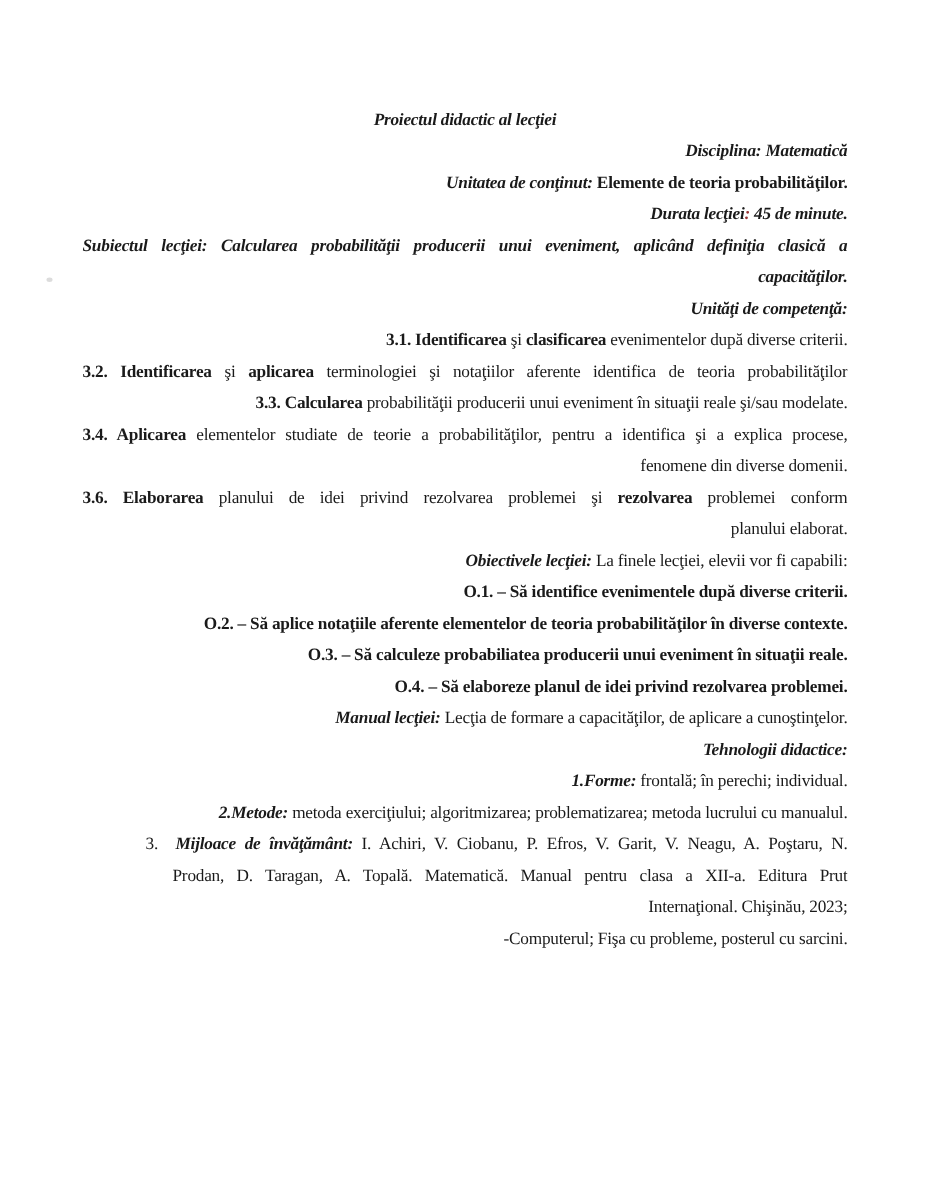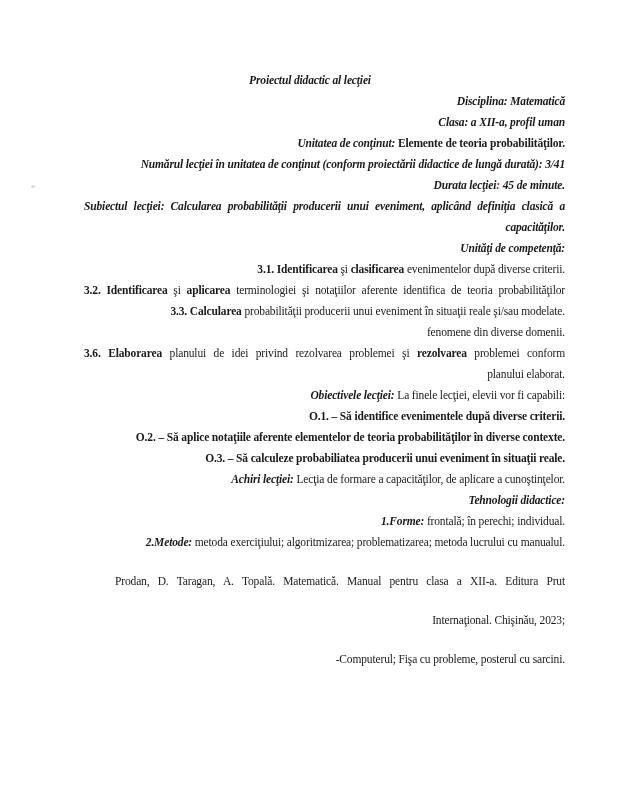--- a/index.html
+++ b/index.html
@@ -10,55 +10,56 @@
     width:618px;height:720px;
     padding:70px 53px 0 55px;
     font-family:Liberation Serif, serif;
     font-size:11.5px;
     line-height:21px;
     color:#1a1a1a;
     letter-spacing:-0.15px;
     background:#ffffff;
   }
   .ln{height:21px;overflow:hidden;white-space:nowrap;text-align:right;}
-  .js{height:21px;overflow:hidden;white-space:normal;text-align:justify;text-align-last:justify;margin-left:29px;}
+  .js{height:21px;overflow:hidden;white-space:normal;text-align:justify;text-align-last:justify;}
   .center{text-align:center;white-space:normal;}
   .b{font-weight:bold;}
   .i{font-style:italic;}
   .num{display:inline-block;width:20px;}
   .dash{display:inline-block;width:25px;}
   .ind1{margin-left:42px;}
-  .ind2{margin-left:60px;margin-top:18px;}
+  .ind2{margin-left:60px;}
   .speck{position:absolute;left:31px;top:185px;width:4px;height:3px;background:#dcdcdc;border-radius:50%;}
 </style>
 </head>
 <body>
 
 <div class="page">
   <div class="speck"></div>
 
   <div class="ln center"><span class="b i">Proiectul didactic al lecţiei</span></div>
   <div class="ln"><span class="b i">Disciplina: Matematică</span></div>
-  <div class="ln"><span class="b i">Clasa: a XII-a, profil uman</span></div>
   <div class="ln"><span class="b i">Unitatea de conţinut: </span><span class="b">Elemente de teoria probabilităţilor.</span></div>
-  <div class="ln"><span class="b i">Numărul lecţiei în unitatea de conţinut (conform proiectării didactice de lungă durată): 3/41</span></div>
   <div class="ln"><span class="b i">Durata lecţiei</span><span class="b i" style="color: rgb(153, 51, 51);">:</span><span class="b i"> 45 de minute.</span></div>
   <div class="js"><span class="b i">Subiectul lecţiei: Calcularea probabilităţii producerii unui eveniment, aplicând definiţia clasică a</span></div>
   <div class="ln"><span class="b i">capacităţilor.</span></div>
   <div class="ln"><span class="b i">Unităţi de competenţă:</span></div>
   <div class="ln"><span class="b">3.1. Identificarea </span><span>şi </span><span class="b">clasificarea </span><span>evenimentelor după diverse criterii.</span></div>
   <div class="js"><span class="b">3.2. Identificarea </span><span>şi </span><span class="b">aplicarea </span><span>terminologiei şi notaţiilor aferente identifica de teoria probabilităţilor</span></div>
   <div class="ln"><span class="b">3.3. Calcularea </span><span>probabilităţii producerii unui eveniment în situaţii reale şi/sau modelate.</span></div>
+  <div class="js"><span class="b">3.4. Aplicarea </span><span>elementelor studiate de teorie a probabilităţilor, pentru a identifica şi a explica procese,</span></div>
   <div class="ln"><span>fenomene din diverse domenii.</span></div>
   <div class="js"><span class="b">3.6. Elaborarea </span><span>planului de idei privind rezolvarea problemei şi </span><span class="b">rezolvarea </span><span>problemei conform</span></div>
   <div class="ln"><span>planului elaborat.</span></div>
   <div class="ln"><span class="b i">Obiectivele lecţiei: </span><span>La finele lecţiei, elevii vor fi capabili:</span></div>
   <div class="ln"><span class="b">O.1. – Să identifice evenimentele după diverse criterii.</span></div>
   <div class="ln"><span class="b">O.2. – Să aplice notaţiile aferente elementelor de teoria probabilităţilor în diverse contexte.</span></div>
   <div class="ln"><span class="b">O.3. – Să calculeze probabiliatea producerii unui eveniment în situaţii reale.</span></div>
-  <div class="ln"><span class="b i">Achiri lecţiei: </span><span>Lecţia de formare a capacităţilor, de aplicare a cunoştinţelor.</span></div>
+  <div class="ln"><span class="b">O.4. – Să elaboreze planul de idei privind rezolvarea problemei.</span></div>
+  <div class="ln"><span class="b i">Manual lecţiei: </span><span>Lecţia de formare a capacităţilor, de aplicare a cunoştinţelor.</span></div>
   <div class="ln"><span class="b i">Tehnologii didactice:</span></div>
   <div class="ln ind1"><span class="b i num">1.</span><span class="b i">Forme: </span><span>frontală; în perechi; individual.</span></div>
   <div class="ln ind1"><span class="b i num">2.</span><span class="b i">Metode: </span><span>metoda exerciţiului; algoritmizarea; problematizarea; metoda lucrului cu manualul.</span></div>
+  <div class="js ind1"><span class="num">3.</span><span class="b i">Mijloace de învăţământ: </span><span>I. Achiri, V. Ciobanu, P. Efros, V. Garit, V. Neagu, A. Poştaru, N.</span></div>
   <div class="js ind2"><span>Prodan, D. Taragan, A. Topală. Matematică. Manual pentru clasa a XII-a. Editura Prut</span></div>
   <div class="ln ind2"><span>Internaţional. Chişinău, 2023;</span></div>
   <div class="ln ind2"><span class="dash">-</span><span>Computerul; Fişa cu probleme, posterul cu sarcini.</span></div>
 </div>
 
 </body></html>

